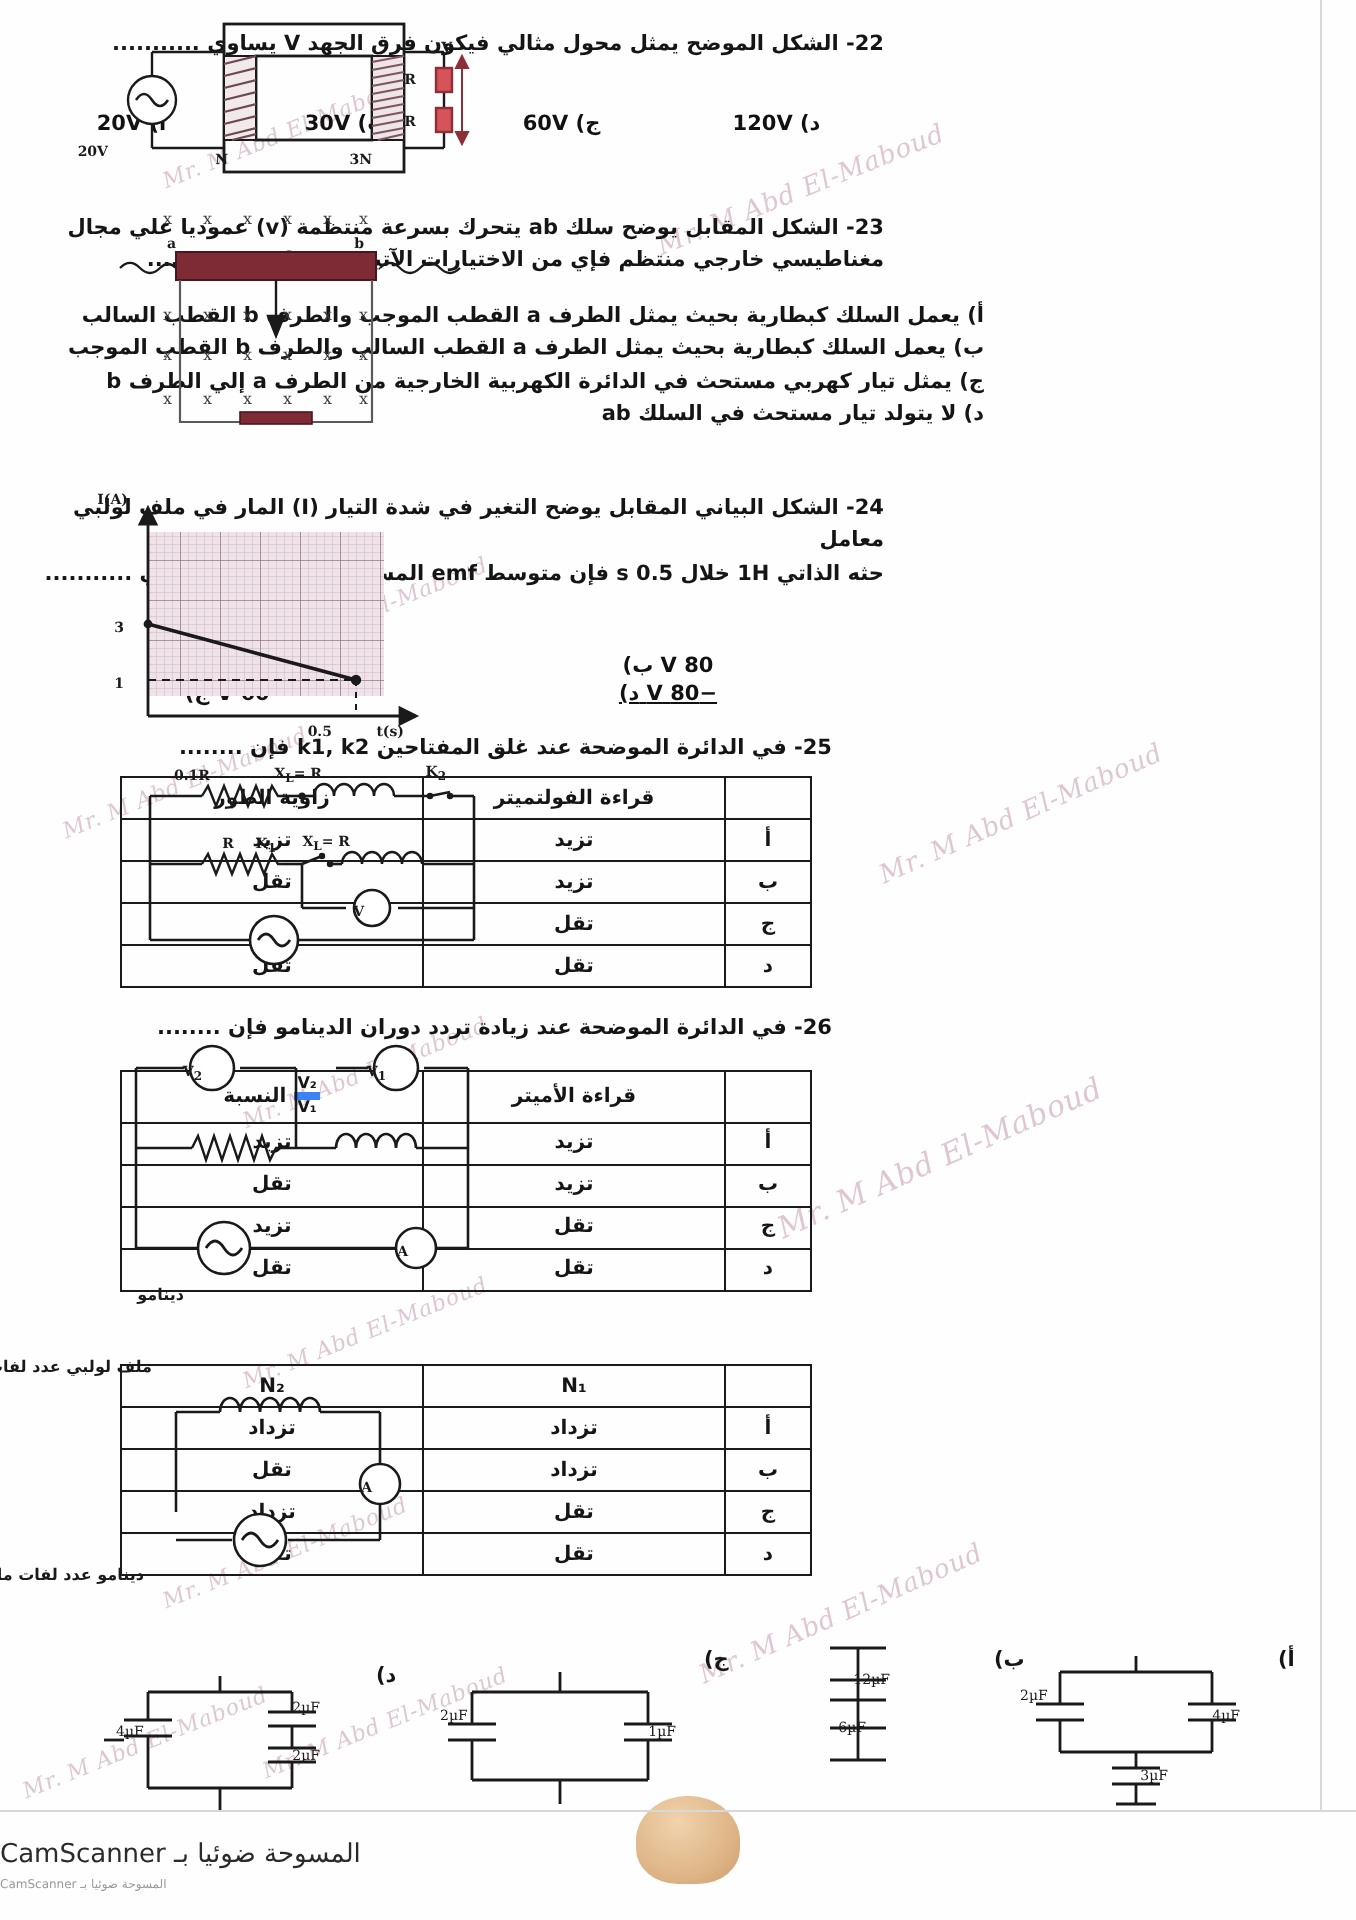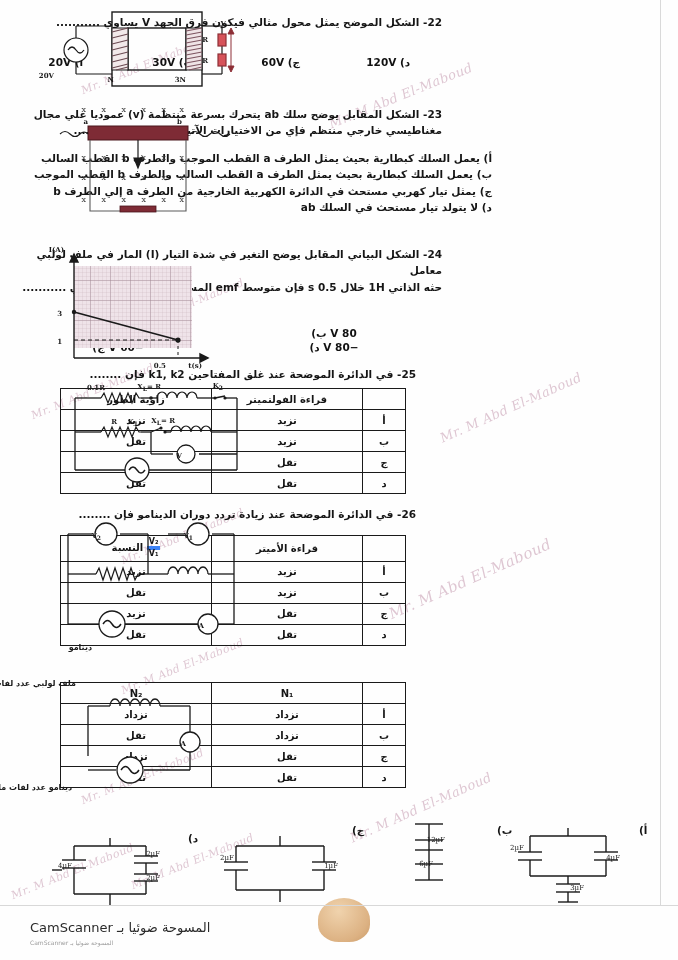--- a/index.html
+++ b/index.html
@@ -227,21 +227,21 @@
 
   <div class="qblock" style="top:246px;right:236px;width:432px;">
     <div class="qtext">24- الشكل البياني المقابل يوضح التغير في شدة التيار (I) المار في ملف لولبي معامل</div>
     <div class="qtext">حثه الذاتي 1H خلال 0.5 s فإن متوسط emf المستحثة في الملف يساوي ...........</div>
     <div class="optrow" style="margin-top:32px;">
       <div class="op" style="width:50%;text-align:center;"><span>4 V</span> <span>أ)</span></div>
       <div class="op" style="width:50%;text-align:center;"><span>80 V</span> <span>ب)</span></div>
     </div>
     <div class="optrow" style="margin-top:2px;">
       <div class="op" style="width:50%;text-align:center;"><span>−60 V</span> <span>ج)</span></div>
-      <div class="op" style="width:50%;"><span>−80 V</span> <span>د)</span></div>
+      <div class="op" style="width:50%;text-decoration:underline;"><span>−80 V</span> <span>د)</span></div>
     </div>
   </div>
 
   <div class="fig" style="top:240px;left:50px;">
     <svg width="200" height="130" viewBox="0 0 200 130">
       <defs>
         <pattern id="gridfine" width="4" height="4" patternUnits="userSpaceOnUse">
           <path d="M4 0 L0 0 0 4" fill="none" stroke="#c3aab6" stroke-width="0.4"></path>
         </pattern>
         <pattern id="gridbold" width="20" height="20" patternUnits="userSpaceOnUse">
@@ -617,18 +617,18 @@
       <text x="108" y="20" font-size="7" font-family="DejaVu Serif, serif" fill="#1a1a1a">2µF</text>
       <text x="108" y="44" font-size="7" font-family="DejaVu Serif, serif" fill="#1a1a1a">2µF</text>
     </svg>
   </div>
 
   <div class="thumb" style="left:318px;top:898px;width:52px;height:44px;"></div>
 
   <div class="hline" style="left:0;top:905px;width:678px;"></div>
   <div class="vline" style="left:660px;top:0;height:905px;"></div>
 
-  <div class="footer" style="top:920px;left:0;padding-left:30px;">
+  <div class="footer" style="top:920px;left:0;">
     <div class="main">المسوحة ضوئيا بـ CamScanner</div>
     <div class="tiny">المسوحة ضوئيا بـ CamScanner</div>
   </div>
 
 </div>
 
 </body></html>

